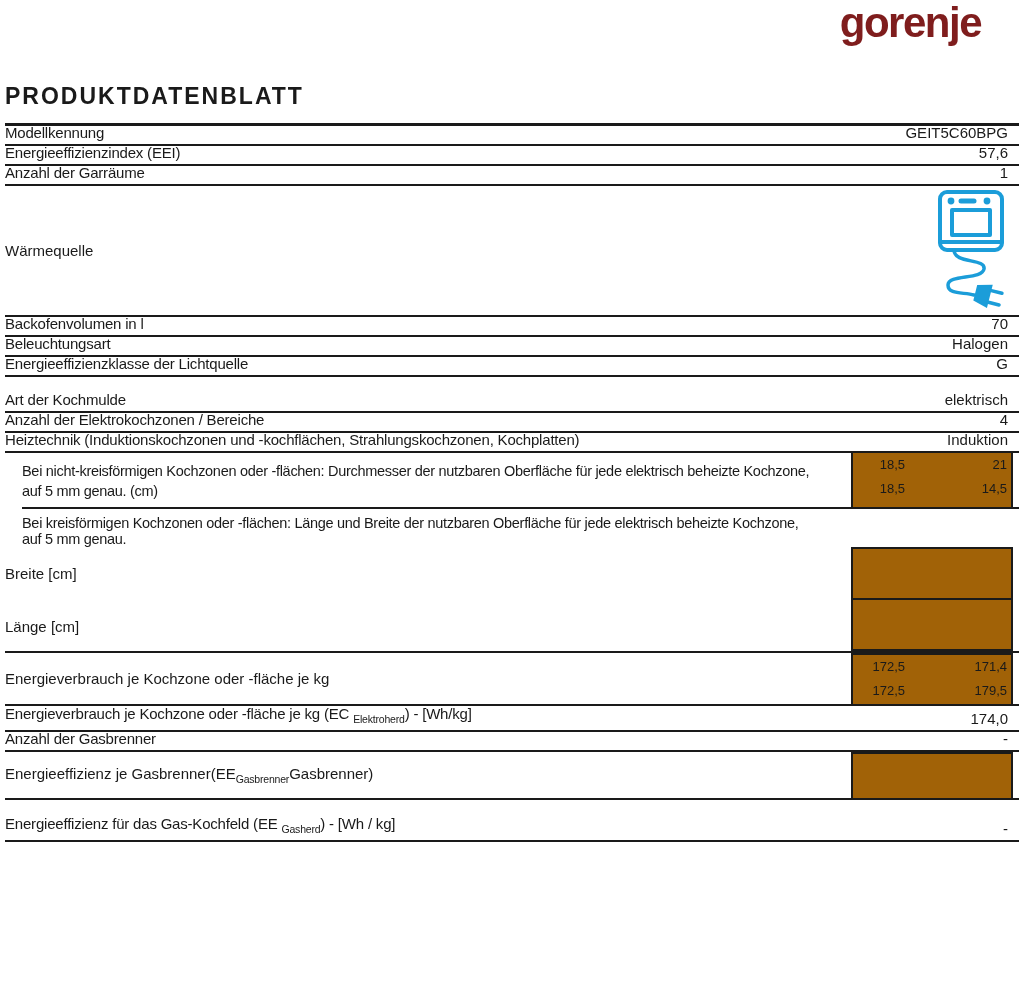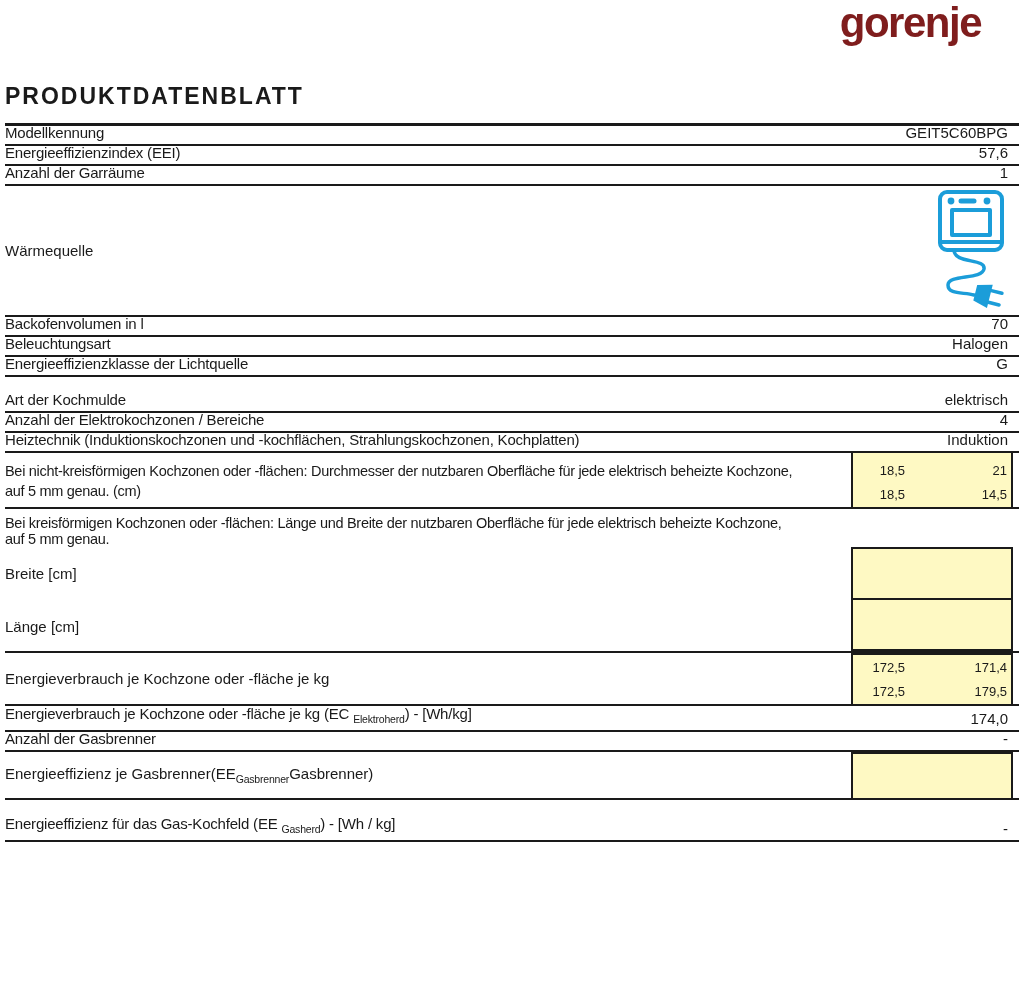--- a/index.html
+++ b/index.html
@@ -35,30 +35,30 @@
   .row-icon{
     height:131px;border-bottom:2px solid #1a1a1a;box-sizing:border-box;
     display:flex;justify-content:space-between;align-items:center;
     font-size:15px;padding-right:9px;
   }
 
   
   .row-2line{
     position:relative;box-sizing:border-box;height:56px;
     border-bottom:2px solid #1a1a1a;
-    padding:8px 0 6px 0;font-size:14.5px;line-height:20px;
+    padding:8px 0 6px 0;font-size:14.5px;line-height:20px;margin-left:17px;
   }
   .row-2line .l1,.row-2line .l2{white-space:nowrap;letter-spacing:-0.3px;}
   .row-2line.noborder{border-bottom:none;height:38px;padding:6px 0 0 0;line-height:16px;font-size:14.5px;}
 
   
   .vbox{
     position:absolute;right:6px;width:162px;box-sizing:border-box;
-    border:2px solid #1a1a1a;background:#fef9c3;
-    display:flex;flex-direction:column;justify-content:flex-end;
+    border:2px solid #1a1a1a;background:#a16207;
+    display:flex;flex-direction:column;justify-content:flex-start;
     font-size:13px;line-height:24px;
   }
   .vrow{display:grid;grid-template-columns:1fr 1fr;}
   .vrow .c1{text-align:right;padding-right:27px;}
   .vrow .c2{text-align:right;padding-right:4px;}
 
   
   .lb-section{position:relative;height:106px;box-sizing:border-box;border-bottom:2px solid #1a1a1a;font-size:15px;}
   .lb-label{height:53px;display:flex;align-items:center;}
   .lb-box1{top:0;height:53px;}

